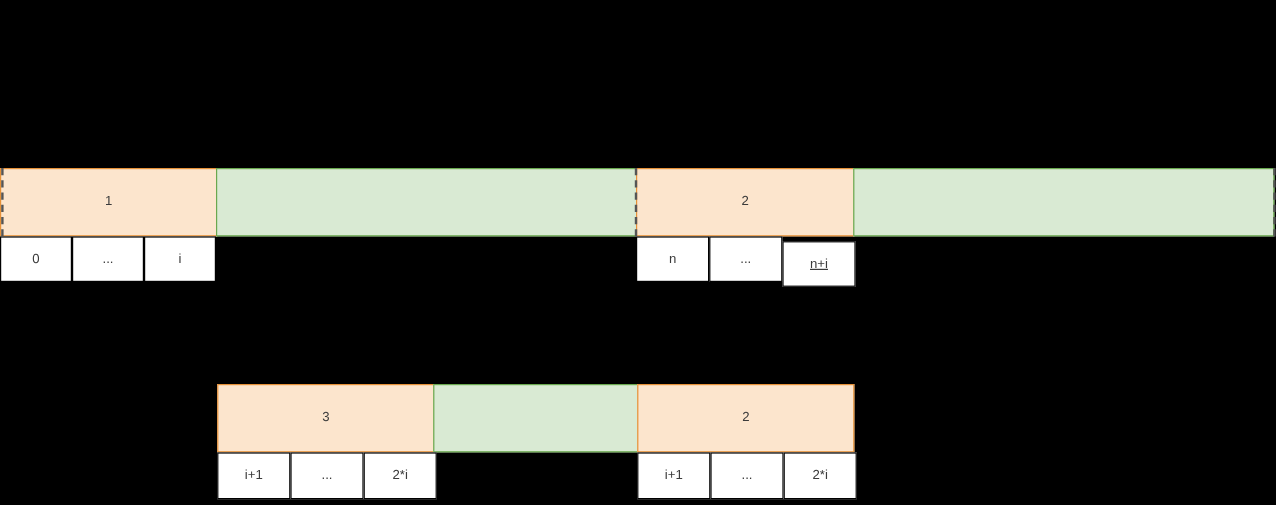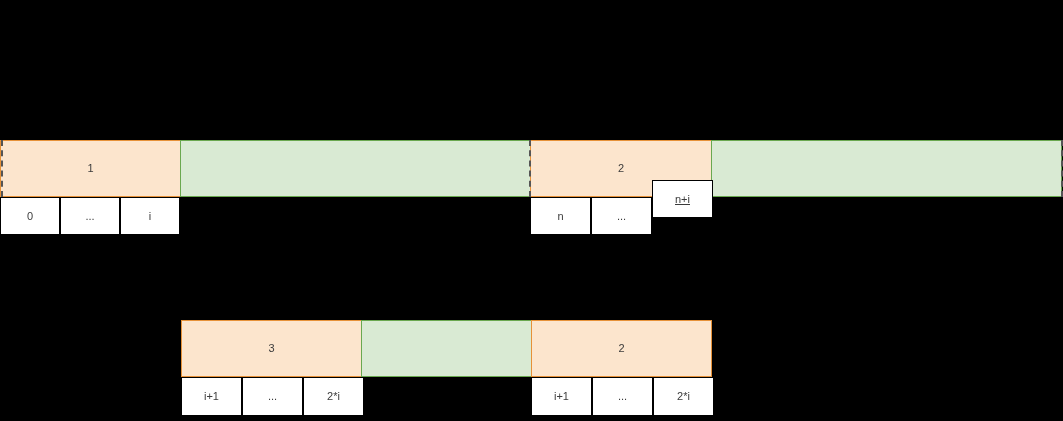--- a/index.html
+++ b/index.html
@@ -95,21 +95,21 @@
         </div>
         <div class="cell-white" style="left: 120px; top: 197px; width: 60px; height: 38px;">
           <span>i</span>
         </div>
         <div class="cell-white" style="left: 530px; top: 197px; width: 61px; height: 38px;">
           <span>n</span>
         </div>
         <div class="cell-white" style="left: 591px; top: 197px; width: 61px; height: 38px;">
           <span>...</span>
         </div>
-        <div class="cell-white" style="left: 652px; top: 180px; width: 61px; height: 38px; text-decoration: underline;">
+        <div class="cell-white" style="left: 652px; top: 201px; width: 61px; height: 38px; text-decoration: underline;">
           <span>n+i</span>
         </div>
         <div class="dashed-v" style="left: 1px; top: 140px; height: 57px;"></div>
         <div class="dashed-v" style="left: 529px; top: 140px; height: 57px;"></div>
         <div class="dashed-v" style="left: 1061px; top: 140px; height: 57px;"></div>
       </div>
       <div class="row-group">
         <div class="blk blk-orange" style="left: 181px; top: 320px; width: 181px; height: 57px;">
           <span>3</span>
         </div>

